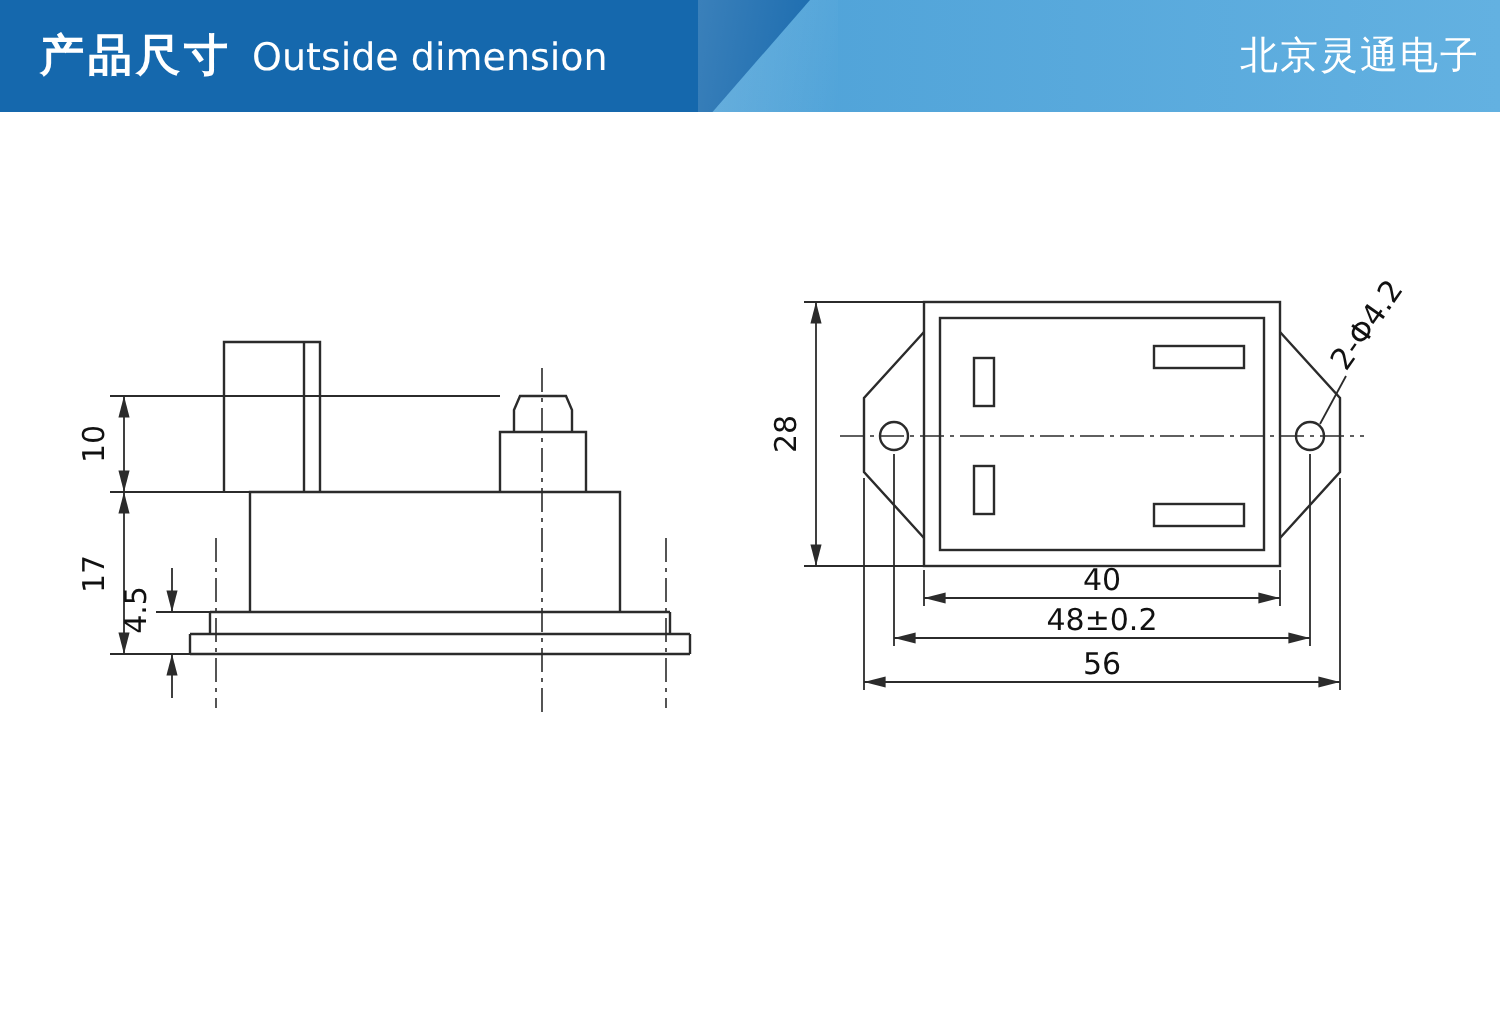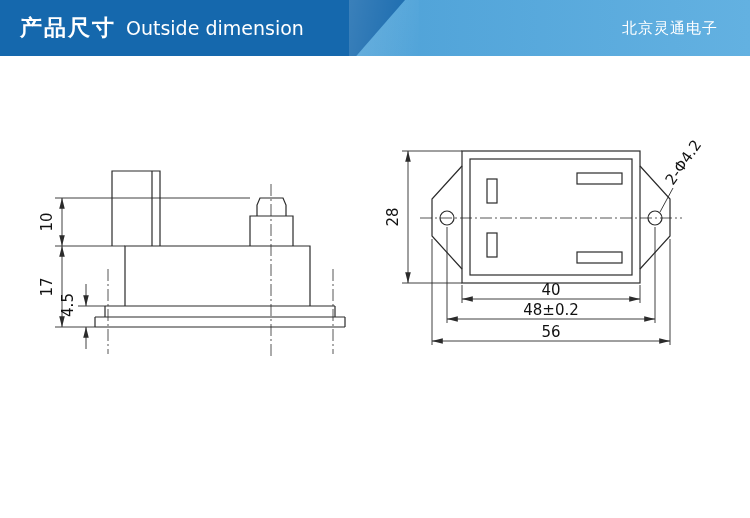--- a/index.html
+++ b/index.html
@@ -26,21 +26,21 @@
     background:var(--header-dark);
     clip-path:polygon(0 0,54% 0,47.5% 100%,0 100%);
   }
   .header::after{
     content:"";position:absolute;top:0;bottom:0;left:46.5%;width:70px;
     background:linear-gradient(100deg,rgba(255,255,255,.16),rgba(255,255,255,0));
   }
   .htitles{position:relative;z-index:1;display:flex;align-items:baseline;gap:10px;padding-left:20px;}
   .title-cn{font-size:22px;font-weight:bold;letter-spacing:2px;}
   .title-en{font-size:19px;}
-  .company{position:relative;z-index:1;margin-left:auto;padding-right:32px;font-size:15px;letter-spacing:1px;}
+  .company{position:relative;z-index:1;margin-left:auto;padding-right:10px;font-size:19px;letter-spacing:1px;}
 
   
   .canvas{width:750px;height:462px;background:var(--background,#fff);}
   .ol{fill:none;stroke:var(--line,#2b2b2b);stroke-width:1.2;}
   .cl{fill:none;stroke:var(--line,#2b2b2b);stroke-width:0.8;stroke-dasharray:12 3 2 3;}
   .dl{fill:none;stroke:var(--line,#2b2b2b);stroke-width:0.9;}
   .dt{font-family:"DejaVu Sans","Liberation Sans",sans-serif;font-size:15px;fill:var(--text,#111);}
   #ae path,#as path{fill:var(--line,#2b2b2b);}
 </style>
 </head>

